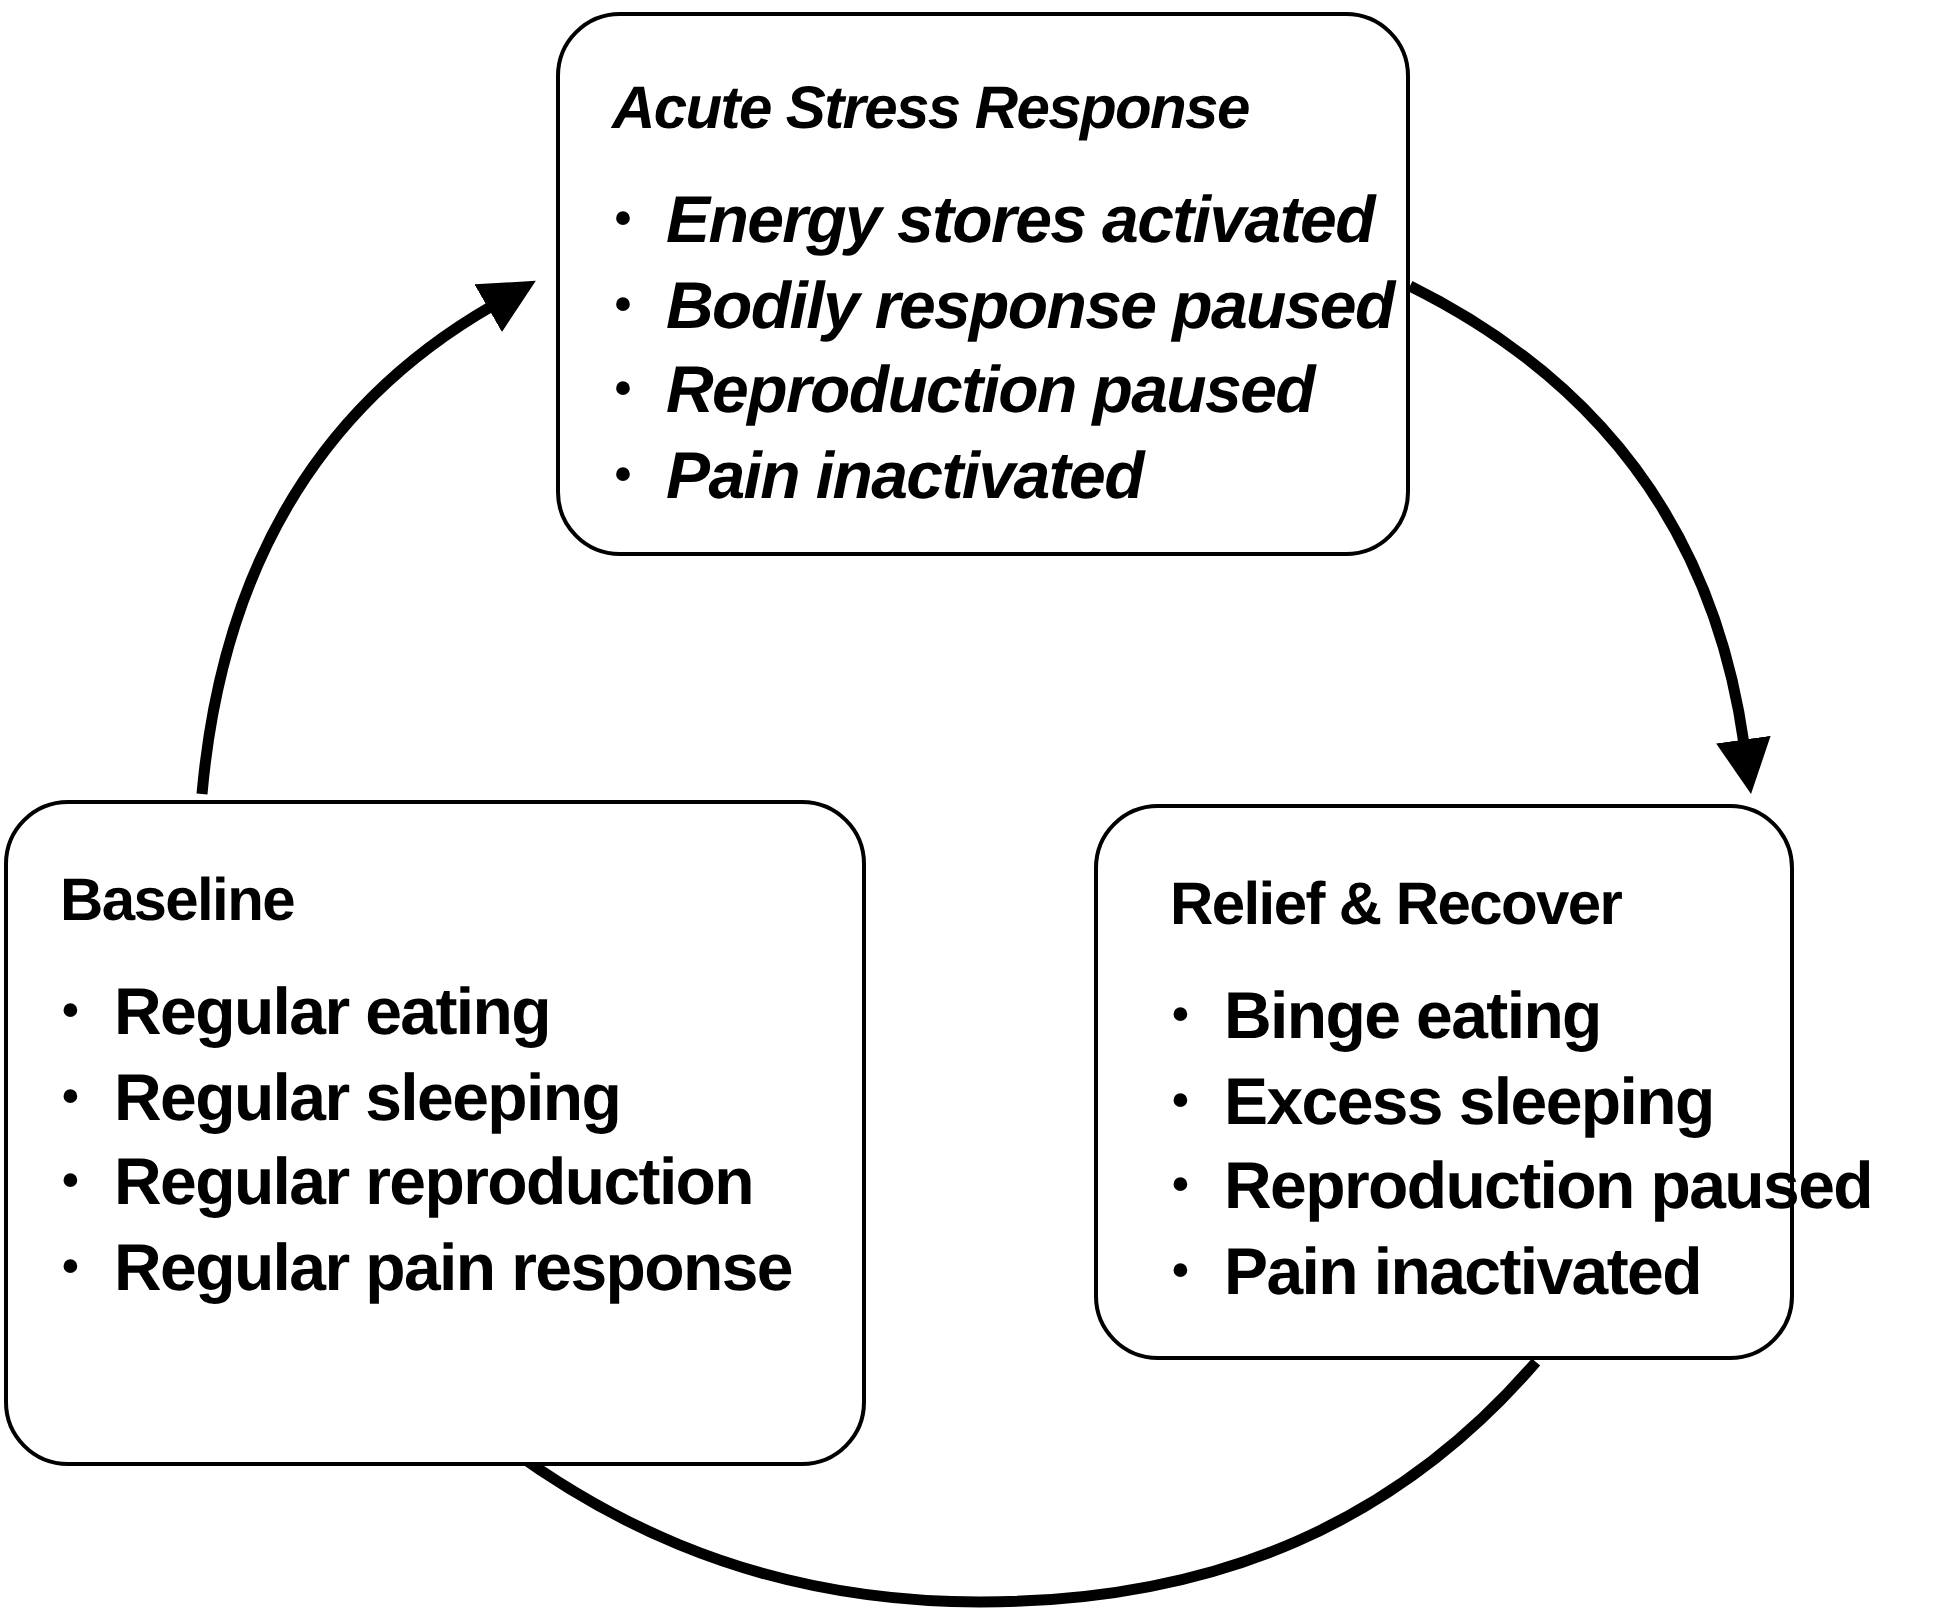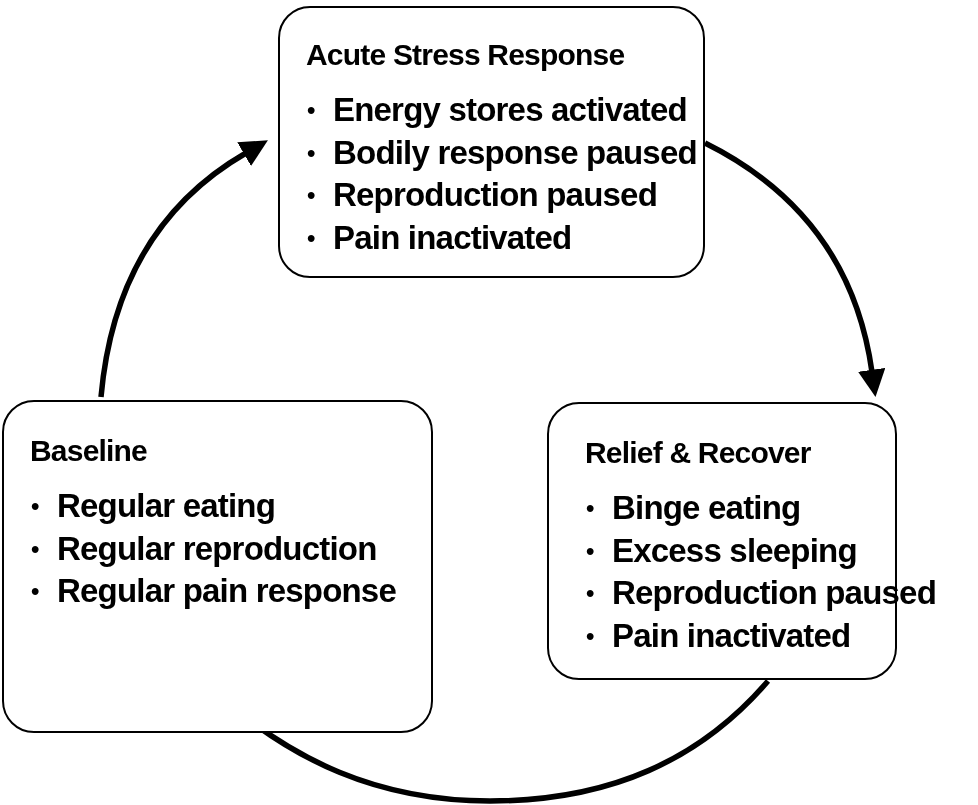--- a/index.html
+++ b/index.html
@@ -31,20 +31,21 @@
     border: 2px solid #000000;
     border-radius: 32px;
     padding: 30px 20px 0 26px;
     z-index: 1;
   }
   .box-acute {
     left: 278px;
     top: 6px;
     width: 427px;
     height: 272px;
+    font-style: italic;
   }
   .box-baseline {
     left: 2px;
     top: 400px;
     width: 431px;
     height: 333px;
     padding-top: 32px;
   }
   .box-relief {
     left: 547px;
@@ -106,20 +107,21 @@
         <li>Bodily response paused</li>
         <li>Reproduction paused</li>
         <li>Pain inactivated</li>
       </ul>
   </div>
 
   <div class="box box-baseline">
     <h2>Baseline</h2>
     <ul>
         <li>Regular eating</li>
+        <li>Regular sleeping</li>
         <li>Regular reproduction</li>
         <li>Regular pain response</li>
       </ul>
   </div>
 
   <div class="box box-relief">
     <h2>Relief &amp; Recover</h2>
     <ul>
         <li>Binge eating</li>
         <li>Excess sleeping</li>

